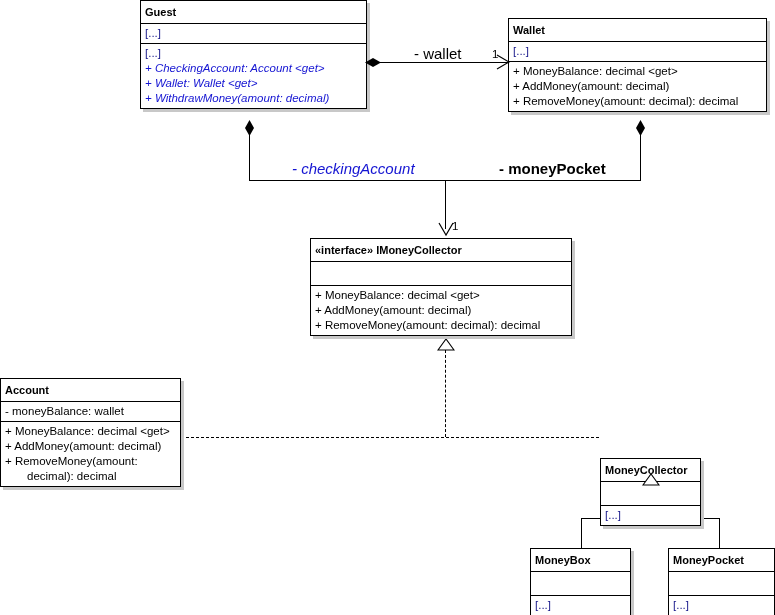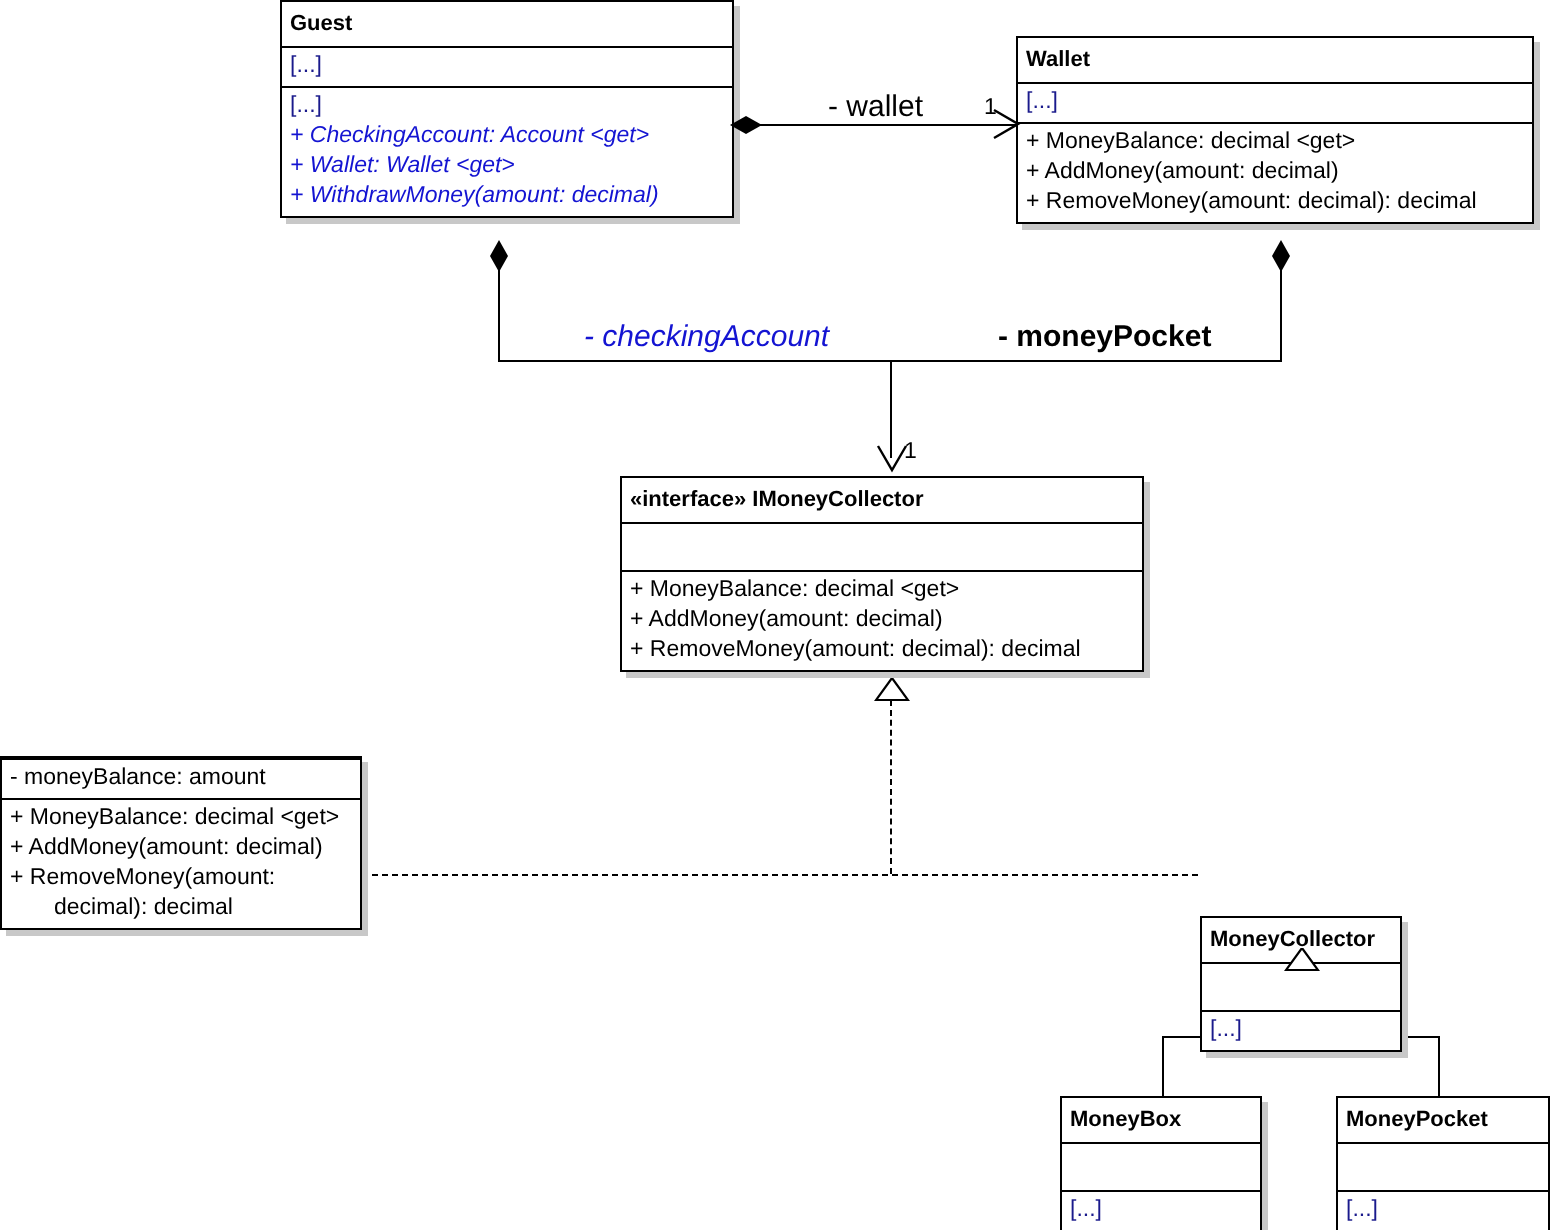--- a/index.html
+++ b/index.html
@@ -233,23 +233,24 @@
     <div class="uml-compartment" style="height:19px;"></div>
     <div class="uml-sep"></div>
     <div class="uml-compartment">
       <div class="uml-row">+ MoneyBalance: decimal &lt;get&gt;</div>
       <div class="uml-row">+ AddMoney(amount: decimal)</div>
       <div class="uml-row">+ RemoveMoney(amount: decimal): decimal</div>
     </div>
   </div>
 
   <div class="uml-class" style="left:0px; top:378px; width:181px;">
-    <div class="uml-sep"></div>
-    <div class="uml-compartment">
-      <div class="uml-row">-  moneyBalance: amount</div>
+    <div class="uml-title">Account</div>
+    <div class="uml-sep"></div>
+    <div class="uml-compartment">
+      <div class="uml-row">-  moneyBalance: wallet</div>
     </div>
     <div class="uml-sep"></div>
     <div class="uml-compartment">
       <div class="uml-row">+ MoneyBalance: decimal &lt;get&gt;</div>
       <div class="uml-row">+ AddMoney(amount: decimal)</div>
       <div class="uml-row">+ RemoveMoney(amount:</div>
       <div class="uml-row indent">decimal): decimal</div>
     </div>
   </div>
 

